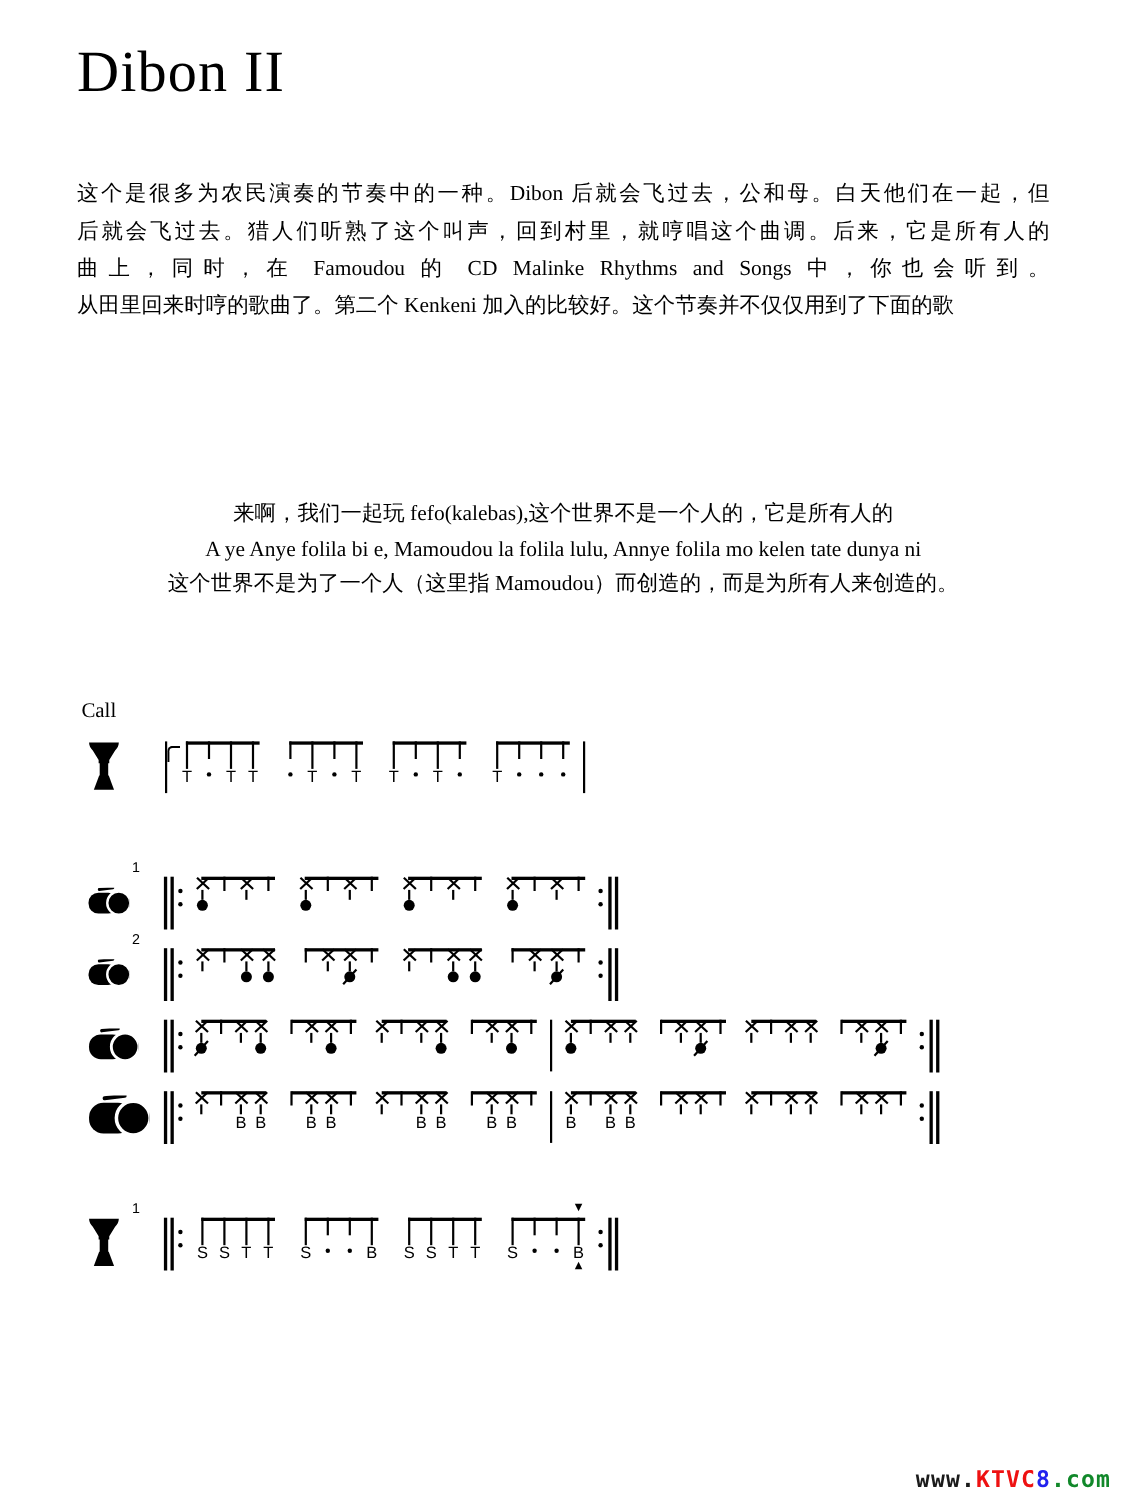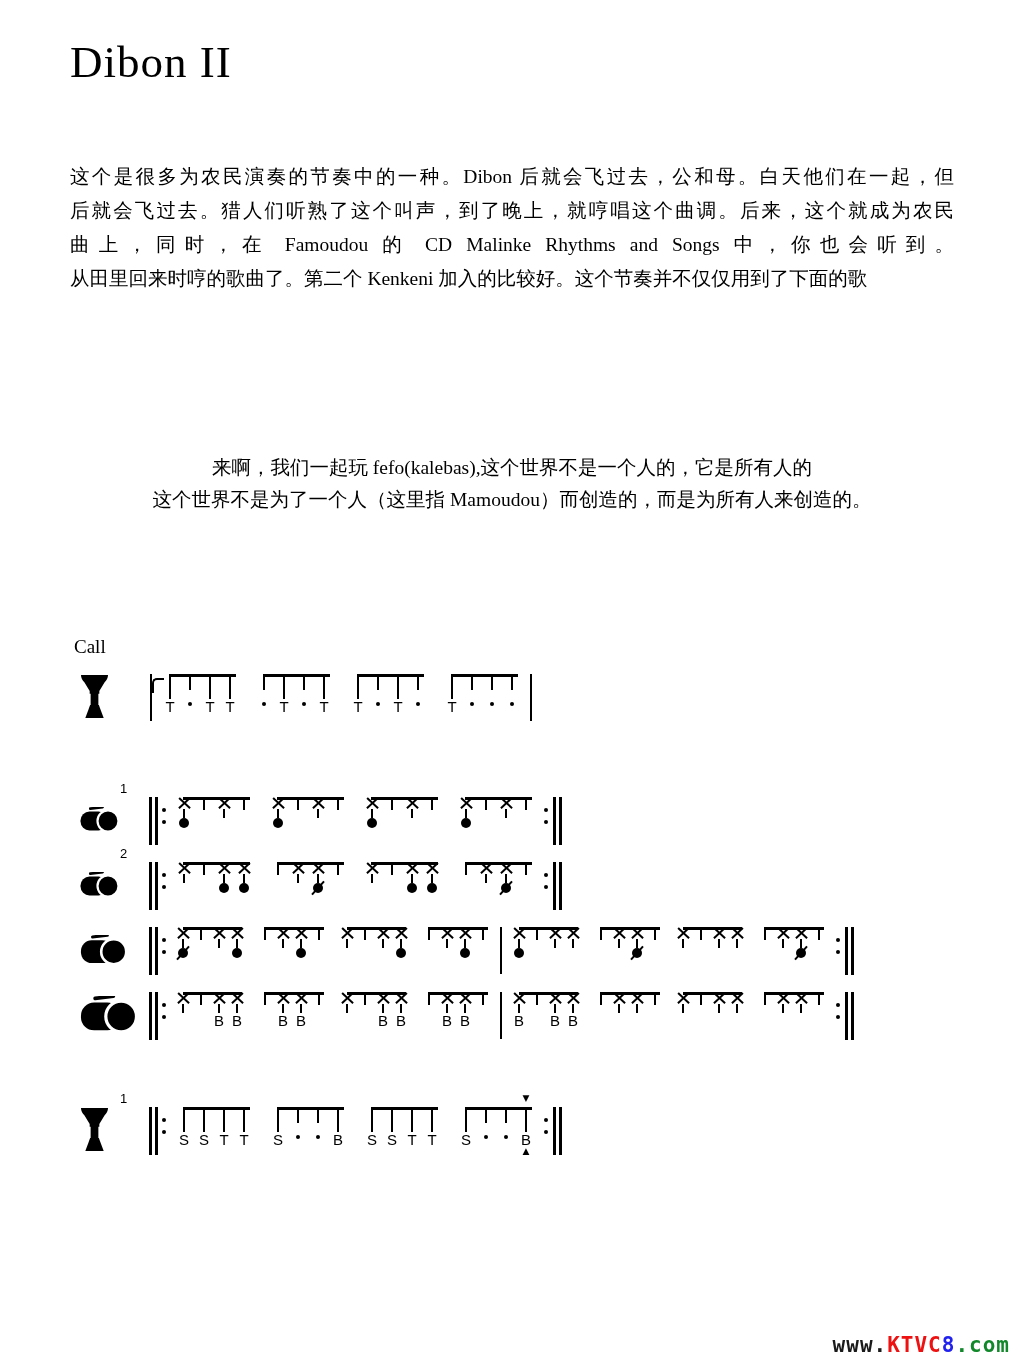--- a/index.html
+++ b/index.html
@@ -1,19 +1,19 @@
 <!DOCTYPE html>
 <html><head>
 <meta charset="utf-8">
 <style>
   html,body { margin:0; padding:0; background:#fff; }
   .page { position:relative; width:1024px; height:1365px; background:#fff; overflow:hidden;
           font-family:"Liberation Serif","DejaVu Serif",serif; color:#000; }
 
-  .title { position:absolute; left:70px; top:36px; font-size:45px; font-weight:normal; margin:0; letter-spacing:1px; }
+  .title { position:absolute; left:70px; top:36px; font-size:53px; font-weight:normal; margin:0; letter-spacing:1px; }
 
   .para { position:absolute; left:70px; top:160px; width:884px; font-size:19.5px; }
   .para .pline { line-height:34px; text-align:justify; text-align-last:justify; white-space:nowrap; }
   .para .pline:last-child { text-align-last:left; }
 
   .lyrics { position:absolute; left:0; width:1024px; text-align:center; font-size:19.5px; }
   .lyrics .lline { line-height:31.5px; }
   .lyrics-1 { top:351px; }
   .lyrics-2 { top:452px; }
 
@@ -59,26 +59,27 @@
 
   .watermark { position:absolute; right:14px; bottom:8px; font:bold 21px "DejaVu Sans Mono",monospace; letter-spacing:1px; }
 </style>
 </head>
 <body>
 
 <div class="page">
   <h1 class="title">Dibon II</h1>
   <div class="para" id="para">
       <div class="pline">这个是很多为农民演奏的节奏中的一种。Dibon 后就会飞过去，公和母。白天他们在一起，但</div>
-      <div class="pline">后就会飞过去。猎人们听熟了这个叫声，到了晚上，就哼唱这个曲调。后来，这个就成为农民</div>
+      <div class="pline">后就会飞过去。猎人们听熟了这个叫声，回到村里，就哼唱这个曲调。后来，它是所有人的</div>
       <div class="pline">曲上，同时，在 Famoudou 的 CD Malinke Rhythms and Songs 中，你也会听到。</div>
       <div class="pline">从田里回来时哼的歌曲了。第二个 Kenkeni 加入的比较好。这个节奏并不仅仅用到了下面的歌</div>
     </div>
   <div class="lyrics lyrics-2" id="lyrics2">
       <div class="lline">来啊，我们一起玩 fefo(kalebas),这个世界不是一个人的，它是所有人的</div>
+      <div class="lline">A ye Anye folila bi e, Mamoudou la folila lulu, Annye folila mo kelen tate dunya ni</div>
       <div class="lline">这个世界不是为了一个人（这里指 Mamoudou）而创造的，而是为所有人来创造的。</div>
     </div>
   <div class="call-label">Call</div>
   <div class="notation" id="notation">
       <div class="nline" style="top: 674px;">
         <div class="icon-box">
           <div class="icon">
             <svg width="29" height="46.400000000000006" viewBox="0 0 30 48" fill="#000">
               <path d="M1,1 h28 c0,3 -1.5,5.5 -3.5,7.5 l-5.5,9 v3 h-10 v-3 l-5.5,-9 C2.5,6.5 1,4 1,1 z"></path>
               <rect x="11" y="18" width="8" height="15"></rect>

